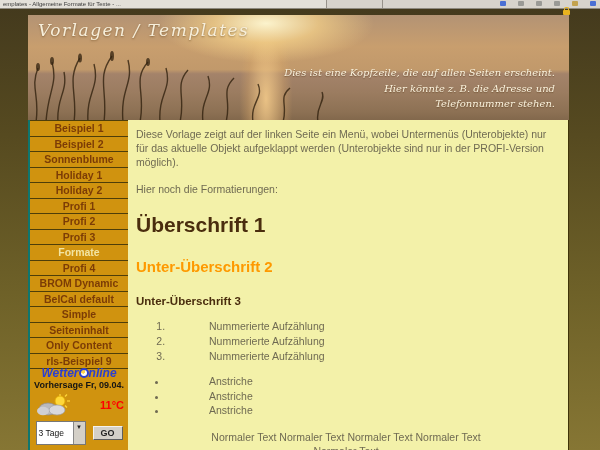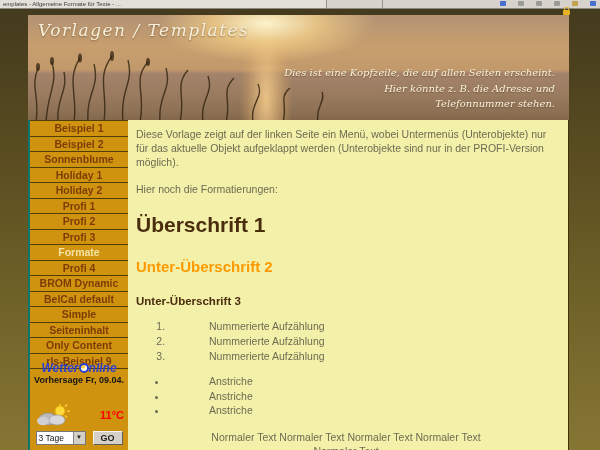--- a/index.html
+++ b/index.html
@@ -41,24 +41,24 @@
   .menu{border-bottom:1px solid #4e3e09;}
   .menu-item{height:15.5px;line-height:15px;text-align:center;font-weight:bold;font-size:10.5px;
     color:#7c3c06;border-top:1px solid #4e3e09;box-sizing:border-box;cursor:pointer;overflow:hidden;}
   .menu-item.active{color:#f2e4a2;}
   
   .weather{position:absolute;left:0;right:0;bottom:5px;text-align:center;}
   .wlogo{font-style:italic;font-weight:bold;font-size:12px;color:#2b3fd0;line-height:13px;white-space:nowrap;}
   .wlogo .globe{display:inline-block;width:10px;height:10px;border:2px solid #2b3fd0;border-radius:50%;
     box-sizing:border-box;background:radial-gradient(circle at 35% 25%,#ffd34a 0 34%,#fffef2 36%);vertical-align:-1px;}
   .wline{font-weight:bold;font-size:9px;color:#141414;line-height:1.3;}
-  .wrow{display:flex;align-items:center;justify-content:center;gap:28px;margin-top:18px;height:20px;}
+  .wrow{display:flex;align-items:center;justify-content:center;gap:28px;margin-top:3px;height:20px;}
   .temp{font-weight:bold;font-size:11px;color:#fe0000;}
   .controls{display:flex;justify-content:center;align-items:center;gap:7px;margin-top:6px;}
-  .select{width:50px;height:14px;background:#fff;border:1px solid #777;display:flex;align-items:center;
+  .select{width:50px;height:24px;background:#fff;border:1px solid #777;display:flex;align-items:center;
     box-sizing:border-box;cursor:pointer;}
   .select-value{flex:1;font-size:8.5px;color:#111;text-align:left;padding-left:2px;line-height:12px;}
   .arrow-btn{width:11px;height:100%;background:#d4d0c8;border-left:1px solid #888;font-size:6px;line-height:11px;color:#222;text-align:center;}
   .go-btn{width:30px;height:14px;background:#d4d0c8;border:1px solid;border-color:#f4f2ee #5f5f5f #5f5f5f #f4f2ee;
     font-size:9px;font-weight:bold;color:#222;line-height:12px;text-align:center;box-sizing:border-box;cursor:pointer;}
   
   .content{position:absolute;left:100px;top:105px;right:0;bottom:0;background:#f3f1a9;
     border-right:1px solid #3f3408;box-sizing:border-box;padding:8px 12px 0 8px;
     font-size:10.5px;line-height:1.32;color:#6f6a52;overflow:hidden;}
   .content p{margin:0;}

